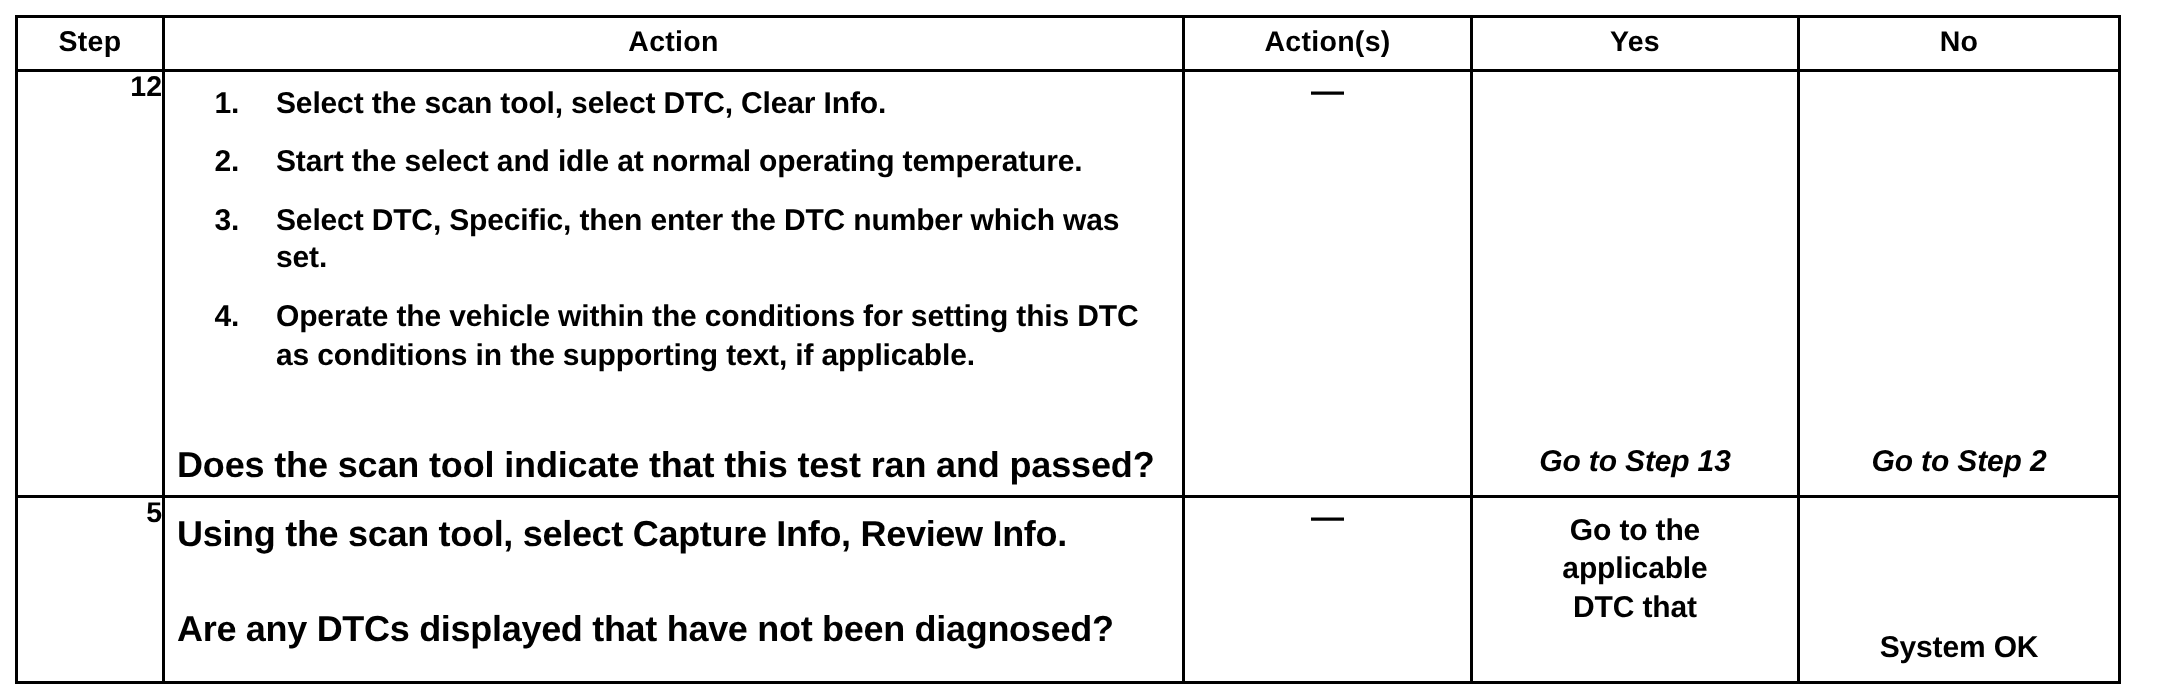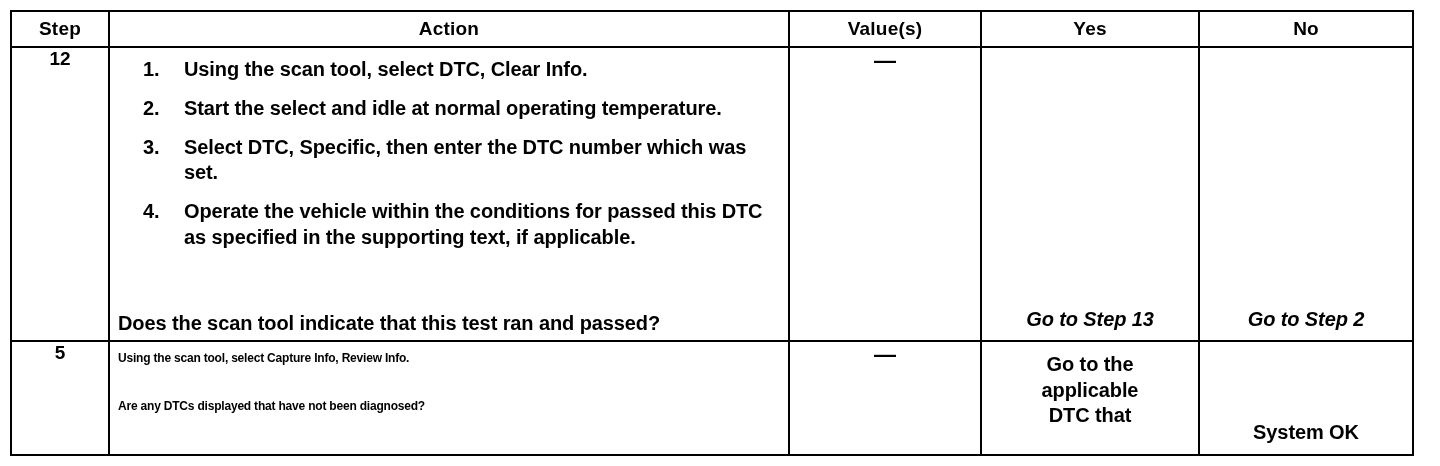--- a/index.html
+++ b/index.html
@@ -53,21 +53,21 @@
     text-align: center;
     vertical-align: middle;
     font-weight: bold;
     font-size: 19px;
     letter-spacing: 0.2px;
     font-stretch: condensed;
   }
 
   
   td.stepnum {
-    text-align: center;
+    text-align: right;
     vertical-align: middle;
     font-size: 19px;
     font-weight: bold;
   }
 
   
   td.action {
     padding: 0;
     vertical-align: top;
   }
@@ -97,29 +97,29 @@
   ol.steps li:last-child { margin-bottom: 0; }
   ol.steps li .marker {
     position: absolute;
     left: 25px;
     top: 0;
     font-weight: bold;
     font-size: 20px;
   }
 
   .question {
-    font-size: 20px;
+    font-size: 24px;
     font-weight: bold;
     line-height: 1.3;
     letter-spacing: -0.1px;
     margin-top: 10px;
   }
 
   .line13 {
-    font-size: 12px;
+    font-size: 24px;
     font-weight: bold;
     line-height: 1.3;
     letter-spacing: -0.2px;
   }
   .line13.second { margin-top: 32px; }
 
   
   td.value {
     text-align: center;
     vertical-align: middle;
@@ -152,50 +152,50 @@
       <col class="c-action">
       <col class="c-value">
       <col class="c-yes">
       <col class="c-no">
     </colgroup>
 
     <thead>
       <tr class="head">
         <th>Step</th>
         <th>Action</th>
-        <th>Value(s)</th>
+        <th>Action(s)</th>
         <th>Yes</th>
         <th>No</th>
       </tr>
     </thead>
 
     <tbody>
 
       <tr>
 
         <td class="stepnum">12</td>
 
         <td class="action">
           <div class="action-inner tall">
             <ol class="steps">
               <li>
                 <span class="marker">1.</span>
-                <span>Using the scan tool, select DTC, Clear Info.</span>
+                <span>Select the scan tool, select DTC, Clear Info.</span>
               </li>
               <li>
                 <span class="marker">2.</span>
                 <span>Start the select and idle at normal operating temperature.</span>
               </li>
               <li>
                 <span class="marker">3.</span>
                 <span>Select DTC, Specific, then enter the DTC number which was set.</span>
               </li>
               <li>
                 <span class="marker">4.</span>
-                <span>Operate the vehicle within the conditions for passed this DTC as specified in the supporting text, if applicable.</span>
+                <span>Operate the vehicle within the conditions for setting this DTC as conditions in the supporting text, if applicable.</span>
               </li>
             </ol>
             <div class="question">Does the scan tool indicate that this test ran and passed?</div>
           </div>
         </td>
 
         <td class="value">—</td>
 
         <td class="result bottom">
           <div class="result-pad-bottom ital">Go to Step 13</div>

